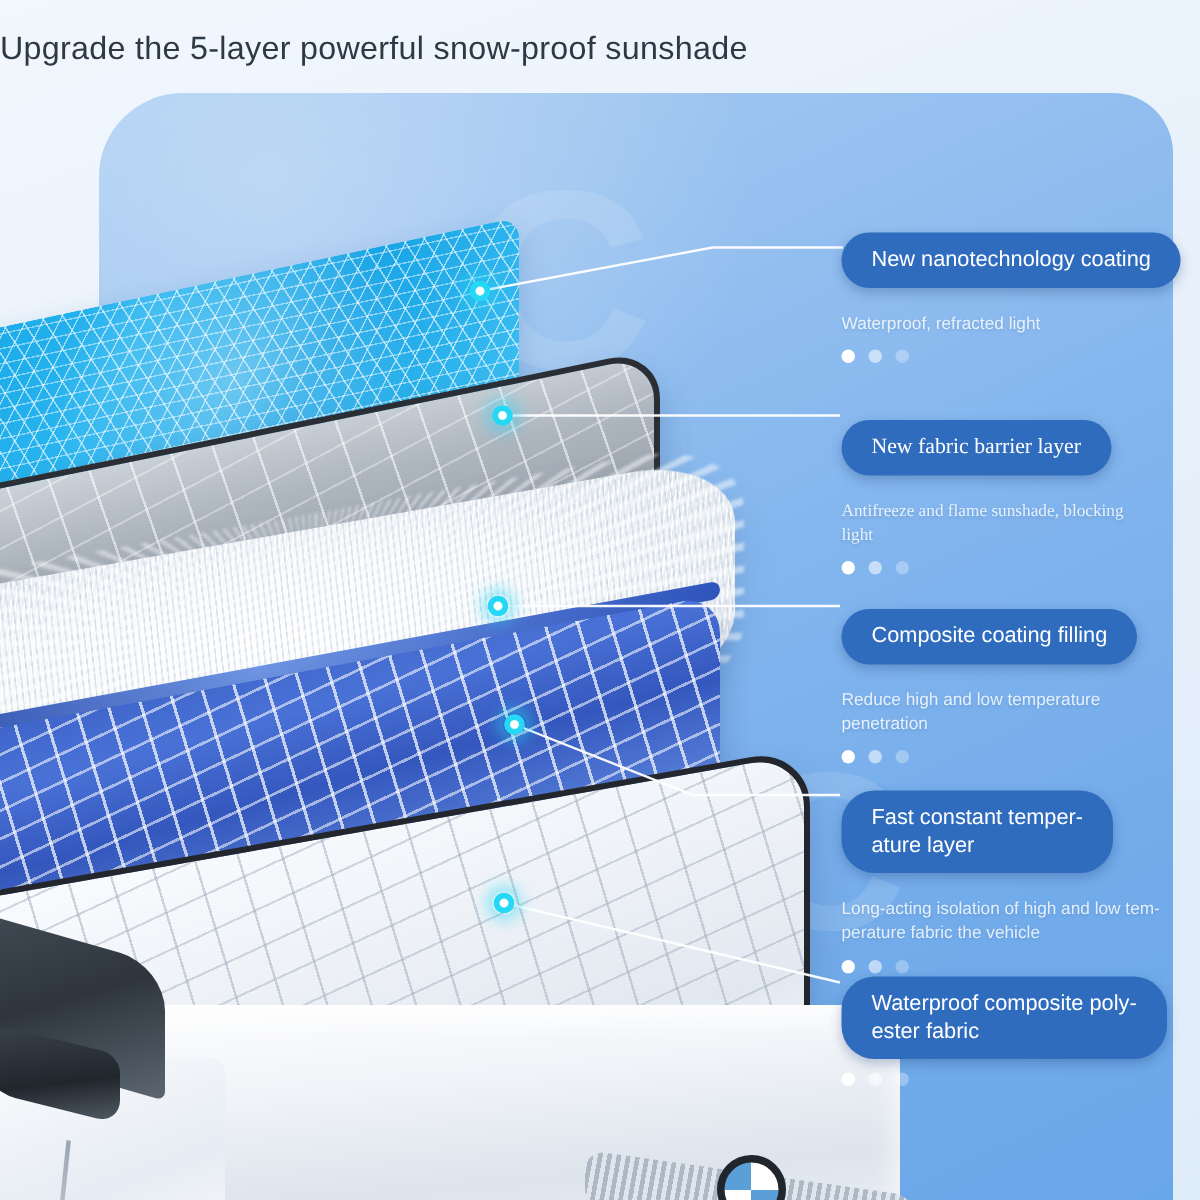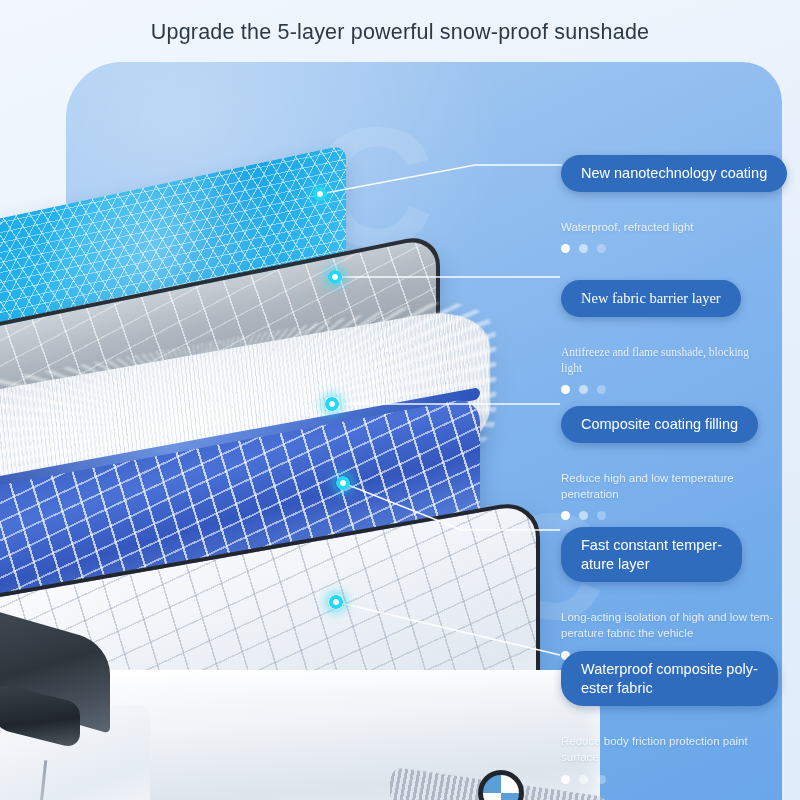--- a/index.html
+++ b/index.html
@@ -5,21 +5,21 @@
   html,body{margin:0;padding:0;}
   body{
     width:800px;height:800px;overflow:hidden;position:relative;
     font-family:"Liberation Sans",sans-serif;
     background:linear-gradient(160deg,#f2f7fd 0%,#e8f1fb 40%,#dfecfa 100%);
   }
   #stage{position:absolute;inset:0;}
 
   
   .title{
-    position:absolute;top:20px;left:0;width:800px;text-align:center;
+    position:absolute;top:20px;left:0;width:800px;text-align:left;
     font-size:21.5px;color:#2d3a46;letter-spacing:.2px;
     font-family:"Liberation Sans",sans-serif;
   }
 
   
   .panel{
     position:absolute;left:66px;top:62px;width:716px;height:738px;
     border-radius:56px 40px 0 0;
     background:linear-gradient(155deg,#a7cbf2 0%,#9cc4f0 18%,#84b6ee 48%,#72abea 78%,#6aa7e9 100%);
     overflow:hidden;
@@ -164,21 +164,21 @@
   }
 
   
   .callout{position:absolute;}
   .pill{
     display:inline-block;background:#2f6cbe;color:#ffffff;
     border-radius:22px;padding:9px 20px;font-size:14.5px;line-height:1.28;
     box-shadow:0 3px 8px rgba(25,60,115,.3);white-space:pre-line;margin-top:19px;
   }
   .desc{
-    margin-top:27px;color:rgba(255,255,255,.82);font-size:11.5px;line-height:1.42;
+    margin-top:16px;color:rgba(255,255,255,.82);font-size:11.5px;line-height:1.42;
     white-space:pre-line;text-shadow:0 1px 2px rgba(60,110,170,.25);
   }
   .dots{margin-top:9px;display:flex;gap:9px;align-items:center;}
   .dot{width:9px;height:9px;border-radius:50%;background:#ffffff;}
   .dot.d2{opacity:.55;}
   .dot.d3{opacity:.3;}
 </style>
 </head>
 <body>
 
@@ -278,22 +278,20 @@
     <div class="dots">
       <span class="dot d1"></span>
       <span class="dot d2"></span>
       <span class="dot d3"></span>
     </div>
   </div>
 
   <div class="callout" style="left:561px;top:632px;">
     <div class="pill">Waterproof composite poly-
 ester fabric</div>
-    <div class="desc">Reduce body friction protection paint
-surface</div>
     <div class="dots">
       <span class="dot d1"></span>
       <span class="dot d2"></span>
       <span class="dot d3"></span>
     </div>
   </div>
 
 </div>
 
 </body></html>

